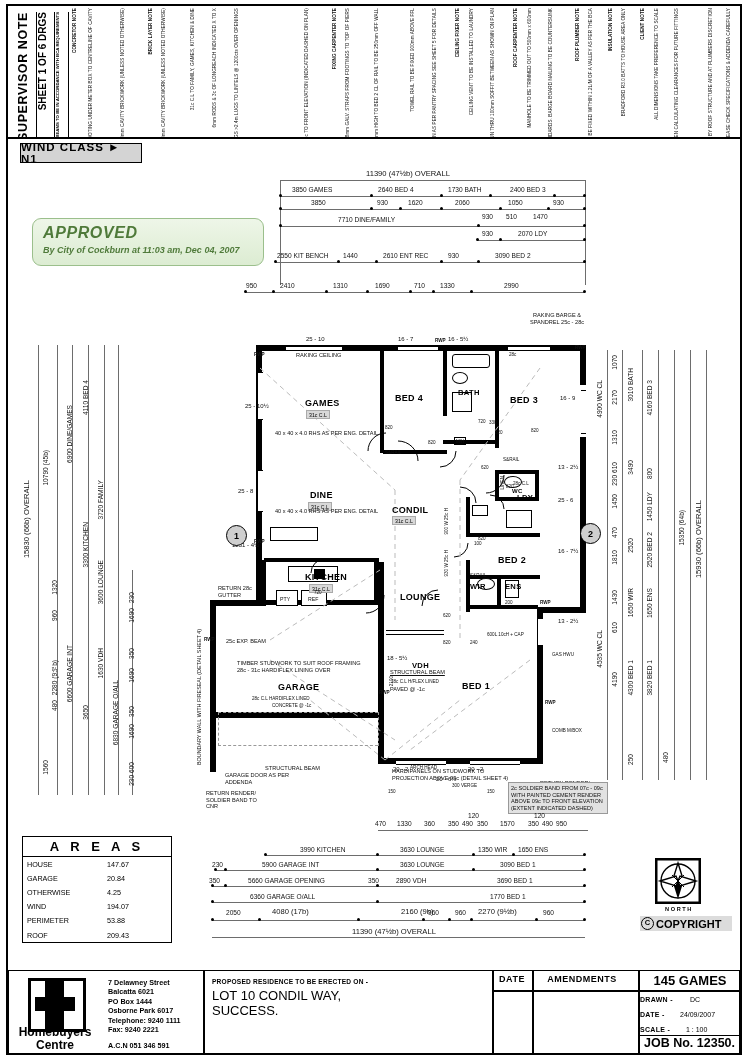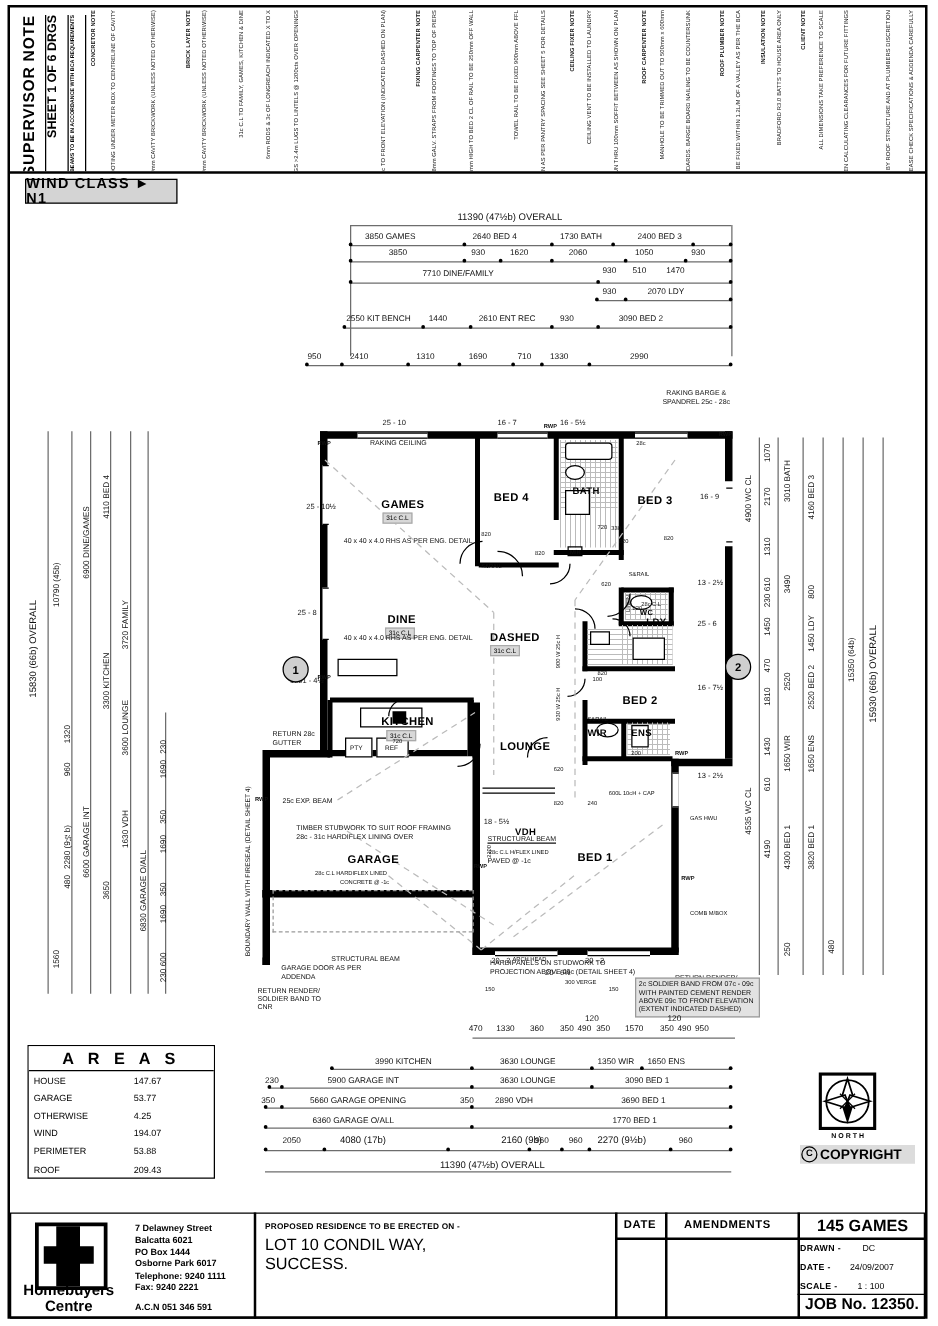--- a/index.html
+++ b/index.html
@@ -199,20 +199,24 @@
     <div class="note-col" style="left:700px;width:18px;">
       <div class="vtext">No &amp; PLACING OF RWPs IS APPROX AND GOVERNED BY ROOF STRUCTURE AND AT PLUMBERS DISCRETION</div>
     </div>
     <div class="note-col" style="left:718px;width:22px;">
       <div class="vtext">THE HOMEBUYERS CENTRE RESERVE THE RIGHT TO VARY ANY DIMENSIONS &amp; MATERIALS FROM THOSE ON DISPLAY PLEASE CHECK SPECIFICATIONS &amp; ADDENDA CAREFULLY</div>
     </div>
   </div>
 
   <div class="wind">WIND CLASS  ►  N1</div>
 
+  <div class="approved">
+    <div class="a1">APPROVED</div>
+    <div class="a2">By City of Cockburn at 11:03 am, Dec 04, 2007</div>
+  </div>
 
   <div>
     <div class="dtxt dtxtb" style="left:366px;top:169px;">11390 (47½b) OVERALL</div>
     <div class="dimline" style="left:280px;top:180px;width:305px;"></div>
     <div class="dimvline" style="left:280px;top:180px;height:105px;"></div>
     <div class="dimvline" style="left:585px;top:180px;height:105px;"></div>
 
     <div class="dimline" style="left:280px;top:196px;width:305px;"></div>
     <div class="dtxt" style="left:292px;top:186px;">3850 GAMES</div>
     <div class="dtxt" style="left:378px;top:186px;">2640 BED 4</div>
@@ -460,21 +464,21 @@
     <div class="dashv" style="left:218px;top:712px;height:34px;"></div>
     <div class="dashv" style="left:378px;top:712px;height:34px;"></div>
 
     <div class="rlabel" style="left:305px;top:398px;">GAMES</div>
     <div class="clg" style="left:306px;top:410px;">31c C.L</div>
     <div class="rlabel" style="left:395px;top:393px;">BED 4</div>
     <div class="rlabel sm" style="left:458px;top:388px;">BATH</div>
     <div class="rlabel" style="left:510px;top:395px;">BED 3</div>
     <div class="rlabel" style="left:310px;top:490px;">DINE</div>
     <div class="clg" style="left:308px;top:502px;">31c C.L</div>
-    <div class="rlabel" style="left:392px;top:505px;">DASHED</div>
+    <div class="rlabel" style="left:392px;top:505px;">CONDIL</div>
     <div class="clg" style="left:392px;top:516px;">31c C.L</div>
     <div class="rlabel sm" style="left:517px;top:493px;">LDY</div>
     <div class="tiny" style="left:513px;top:481px;">28c C.L</div>
     <div class="rlabel sm" style="left:512px;top:488px;font-size:6px;">WC</div>
     <div class="tinyv" style="left:500px;top:476px;">LINEN</div>
     <div class="rlabel" style="left:305px;top:572px;">KITCHEN</div>
     <div class="clg" style="left:309px;top:584px;">31c C.L</div>
     <div class="rlabel" style="left:400px;top:592px;">LOUNGE</div>
     <div class="rlabel" style="left:498px;top:555px;">BED 2</div>
     <div class="rlabel sm" style="left:470px;top:582px;">WIR</div>
@@ -648,21 +652,21 @@
   <div class="areas">
     <h3>A R E A S</h3>
     <table>
       <tbody>
         <tr>
           <td>HOUSE</td>
           <td class="v">147.67</td>
           </tr>
         <tr>
           <td>GARAGE</td>
-          <td class="v">53.77</td>
+          <td class="v">20.84</td>
           </tr>
         <tr>
           <td>OTHERWISE</td>
           <td class="v">4.25</td>
           </tr>
         <tr>
           <td>WIND</td>
           <td class="v">194.07</td>
           </tr>
         <tr>

